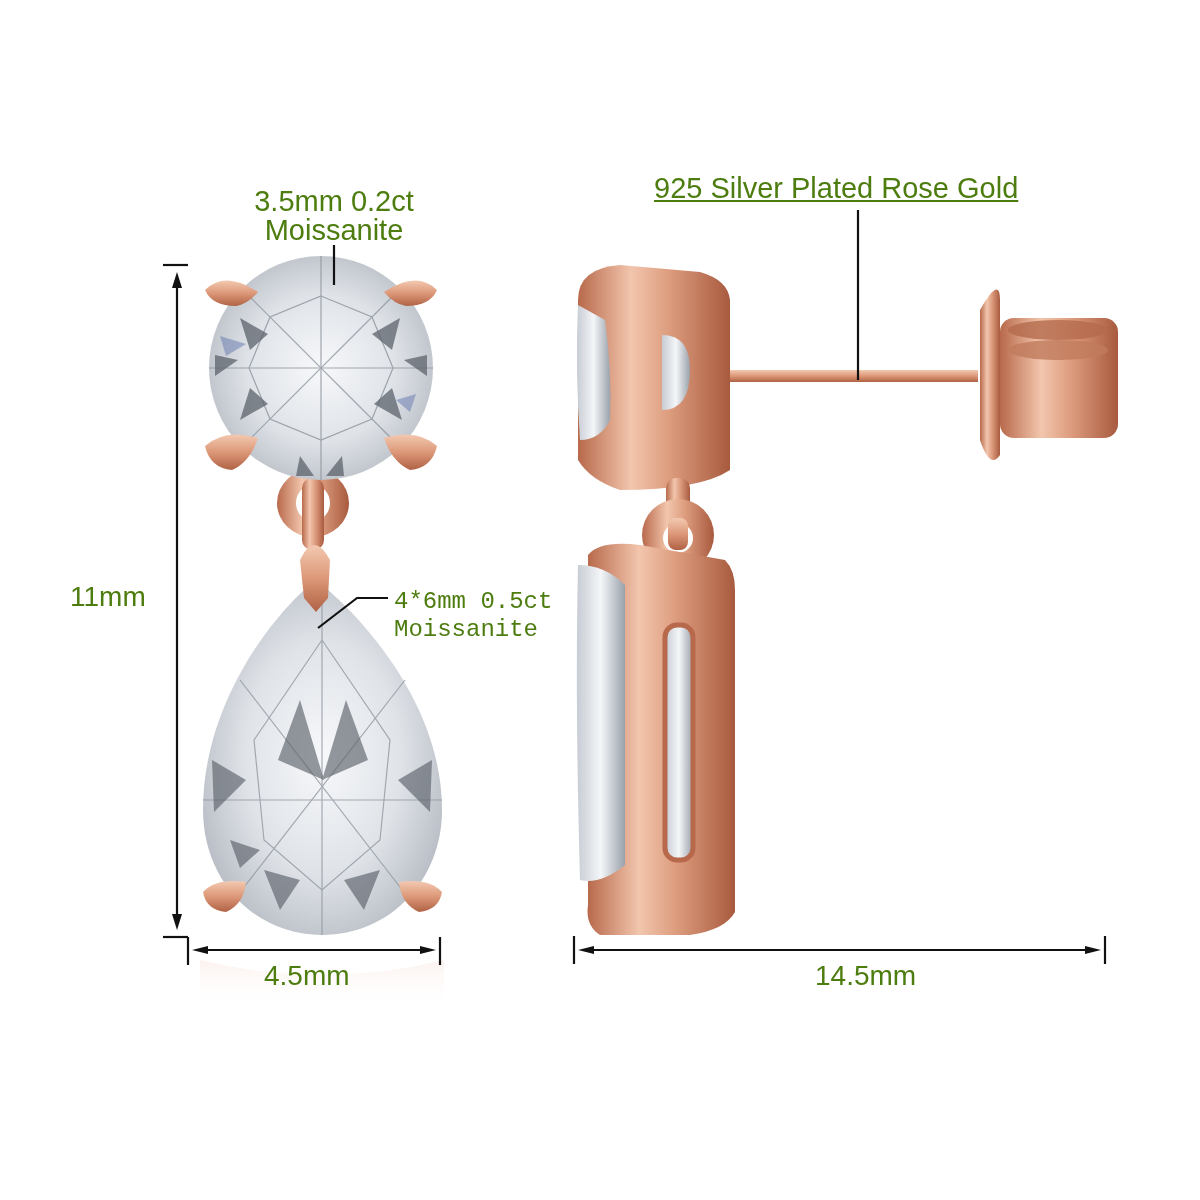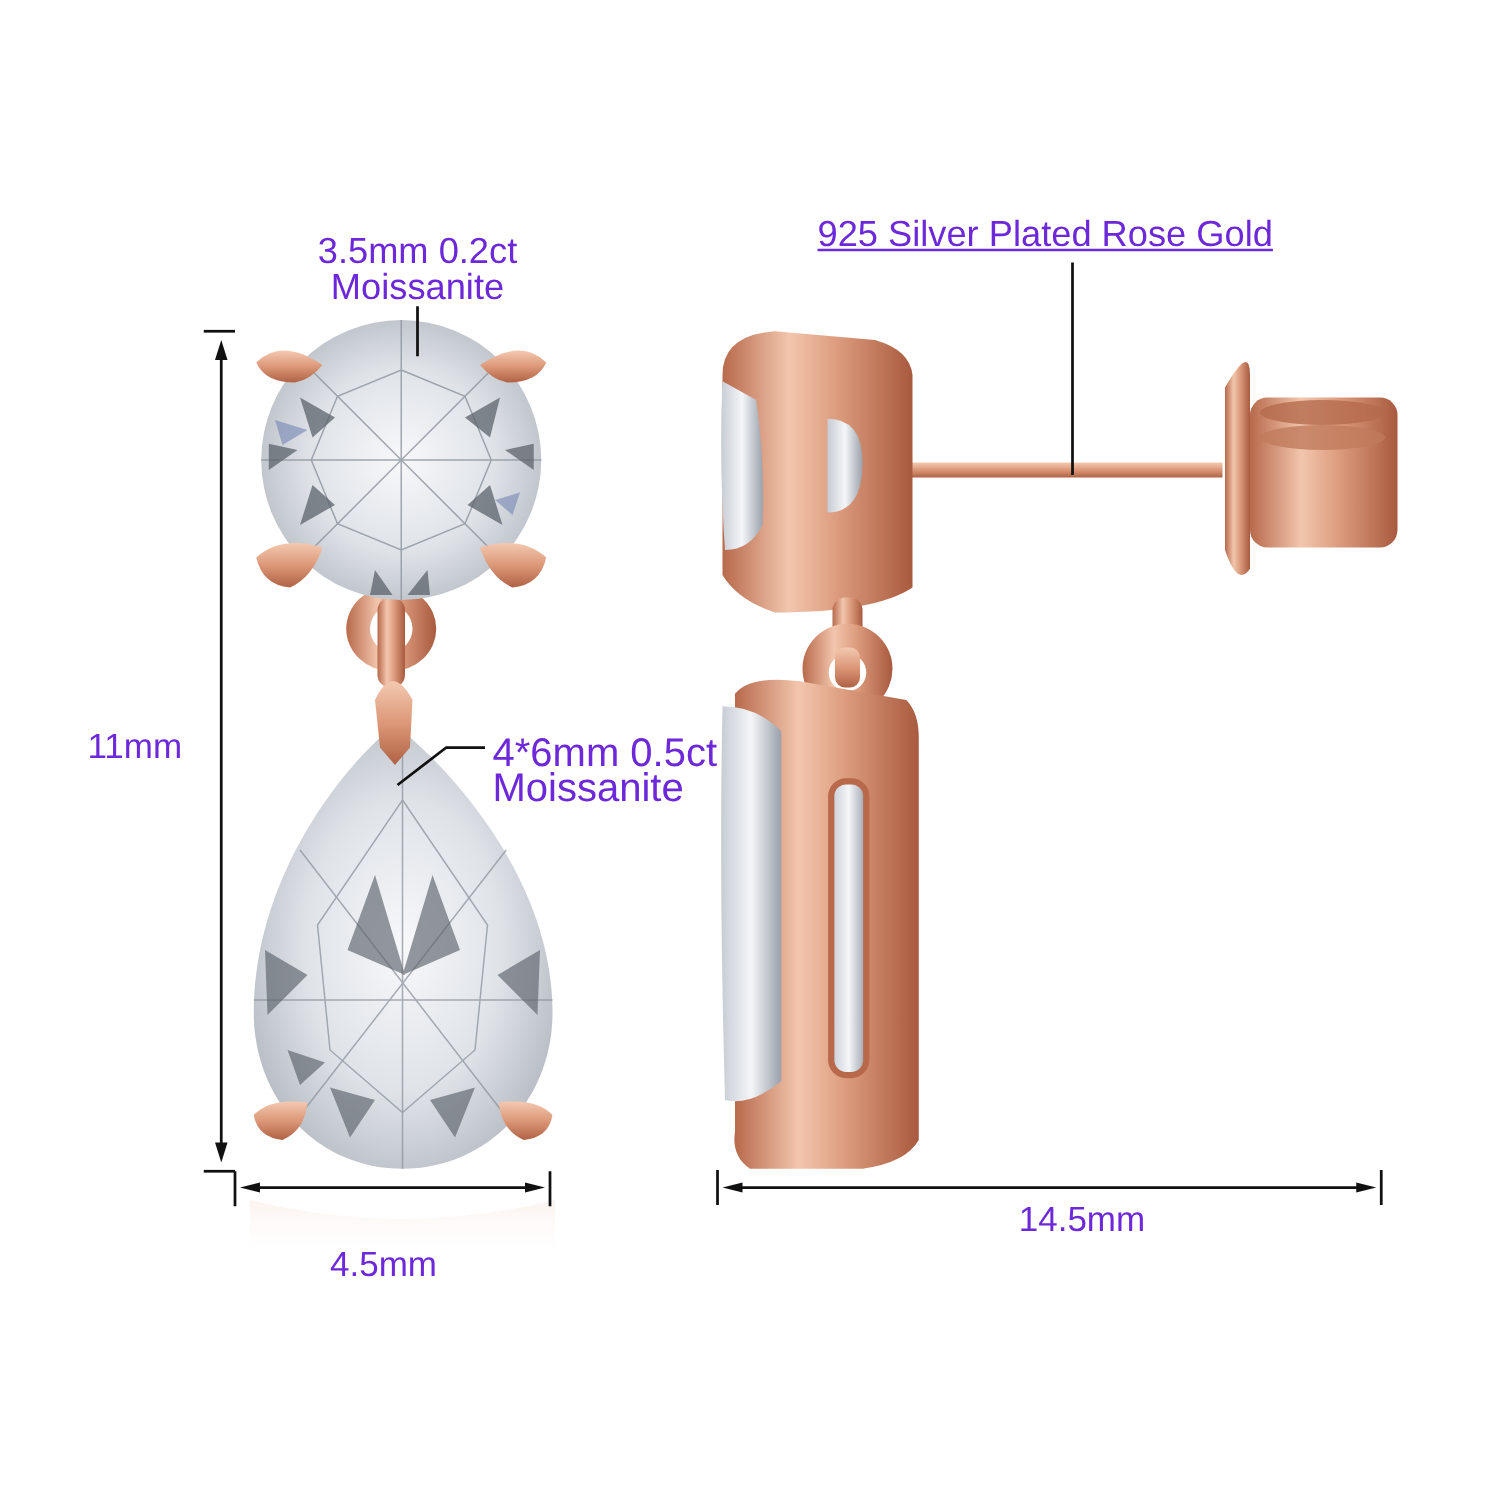--- a/index.html
+++ b/index.html
@@ -1,24 +1,24 @@
 <!DOCTYPE html>
 <html><head>
 <meta charset="utf-8">
 <style>
   html, body { margin: 0; padding: 0; background: #ffffff; }
   body { width: 1200px; height: 1200px; position: relative; overflow: hidden; font-family: "Liberation Sans", sans-serif; color: #111; }
-  .label { position: absolute; font-family: "Liberation Sans", sans-serif; color: #6d28d9; line-height: 1; white-space: nowrap; }
+  .label { position: absolute; font-family: "Liberation Sans", sans-serif; color: #4d7c0f; line-height: 1; white-space: nowrap; }
   .lbl-top-stone { left: 244px; top: 187px; font-size: 29px; text-align: center; width: 180px; }
   .lbl-top-stone span { display: block; line-height: 29px; }
   .lbl-metal { left: 654px; top: 174px; font-size: 29px; text-decoration: underline; }
-  .lbl-pear { left: 394px; top: 588px; font-size: 32px; }
+  .lbl-pear { left: 394px; top: 588px; font-size: 24px; font-family: Liberation Mono, monospace; }
   .lbl-pear span { display: block; line-height: 28px; }
   .lbl-height { left: 70px; top: 583px; font-size: 28px; }
-  .lbl-width { left: 264px; top: 962px; font-size: 28px; margin-top: 36px; }
+  .lbl-width { left: 264px; top: 962px; font-size: 28px; }
   .lbl-depth { left: 783px; top: 962px; font-size: 28px; margin-left: 32px; }
   svg.art { position: absolute; left: 0; top: 0; }
 </style>
 </head>
 <body>
 
 <svg class="art" width="1200" height="1200" viewBox="0 0 1200 1200">
   <defs>
     <linearGradient id="metalG" x1="0" y1="0" x2="1" y2="0">
       <stop offset="0" stop-color="#b8694b"></stop>

